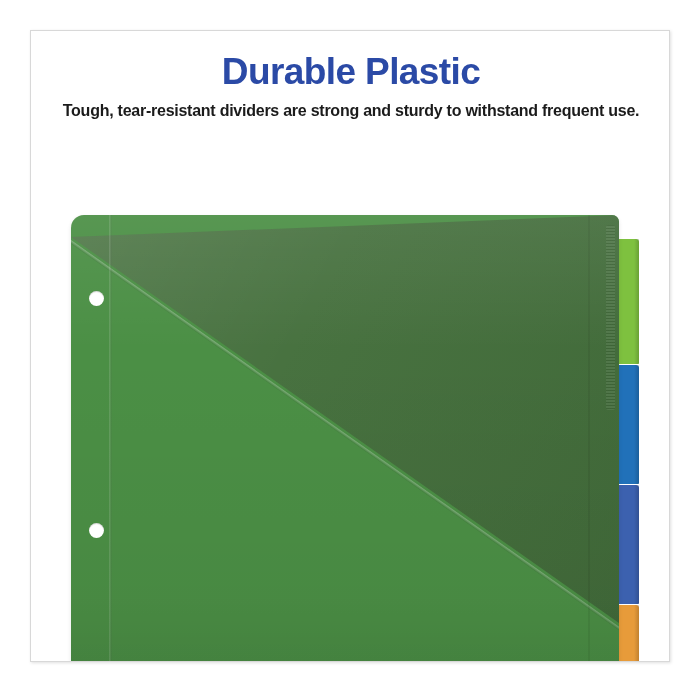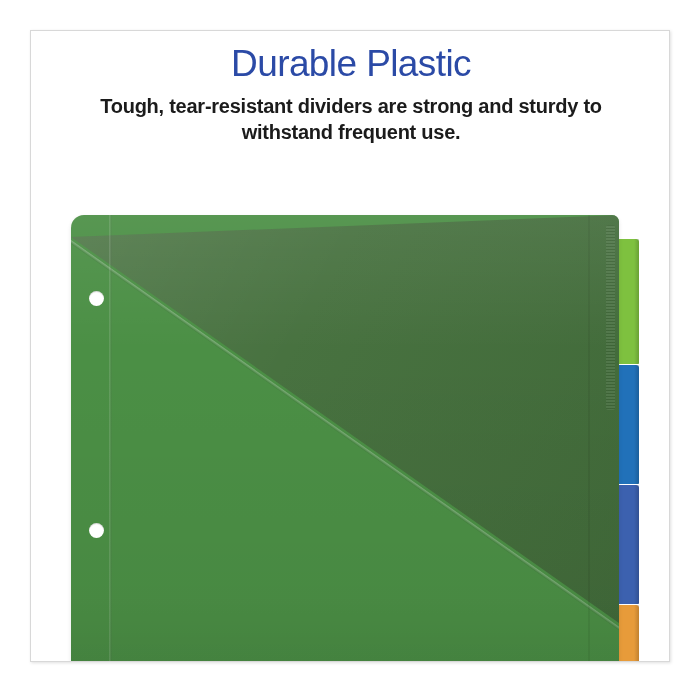--- a/index.html
+++ b/index.html
@@ -38,32 +38,32 @@
   
   .header-block {
     position: absolute;
     left: 0;
     top: 14px;
     width: 640px;
     text-align: center;
   }
   .headline {
     font-family: "Liberation Sans", sans-serif;
-    font-weight: normal;
+    font-weight: bold;
     font-size: 37px;
     letter-spacing: -0.6px;
     color: #2b4aa6;
     line-height: 1.05;
-    margin: 0;
+    margin: 8px;
     padding: 0;
   }
   .subline {
     font-family: "Liberation Sans", sans-serif;
     font-weight: bold;
-    font-size: 20px;
+    font-size: 16px;
     color: #1b1b1b;
     line-height: 1.30;
     margin: 9px auto 0 auto;
     padding: 0 26px;
     letter-spacing: -0.25px;
   }
 
   
   .product-stage {
     position: absolute;

